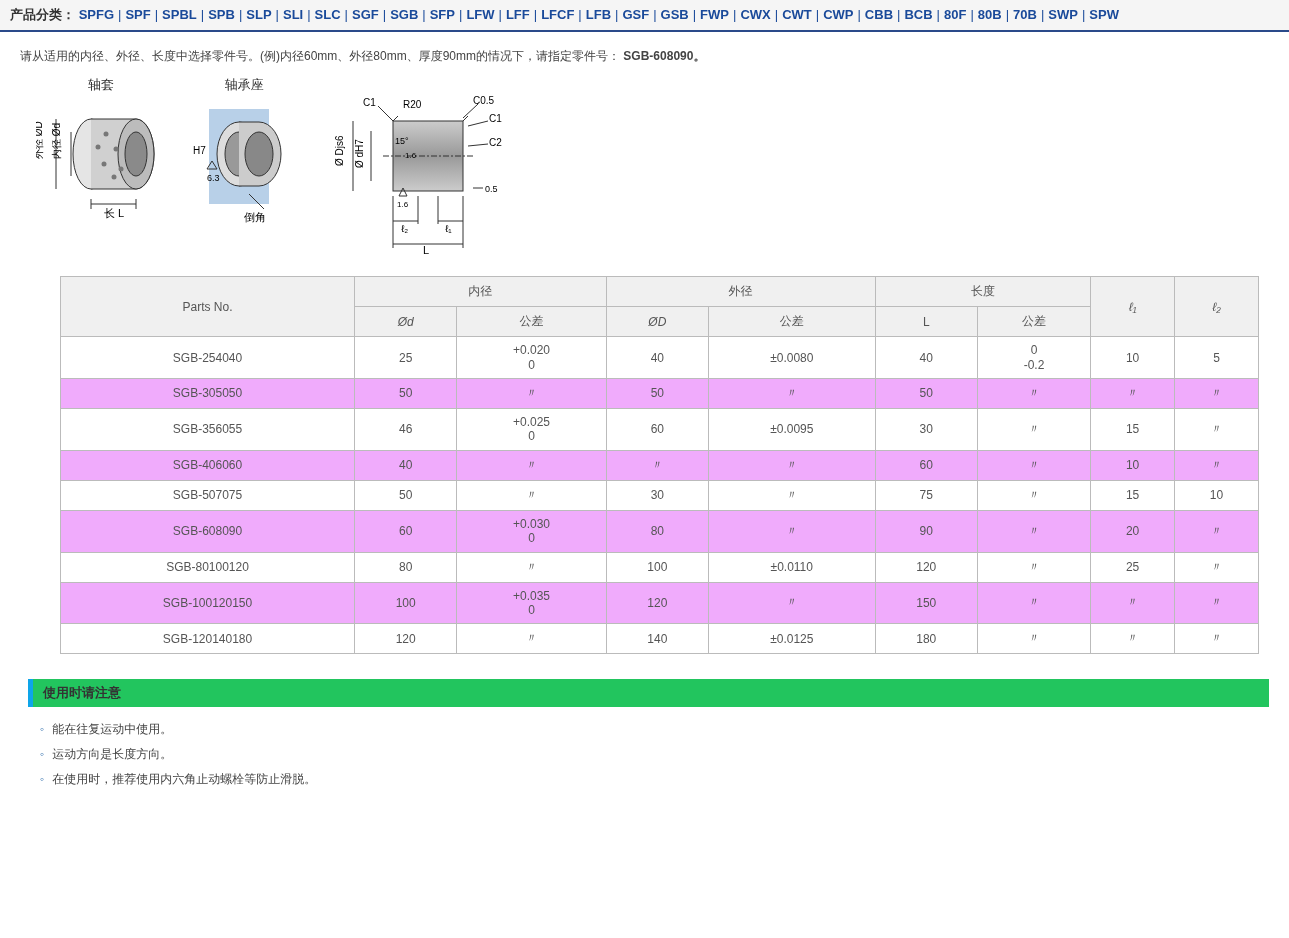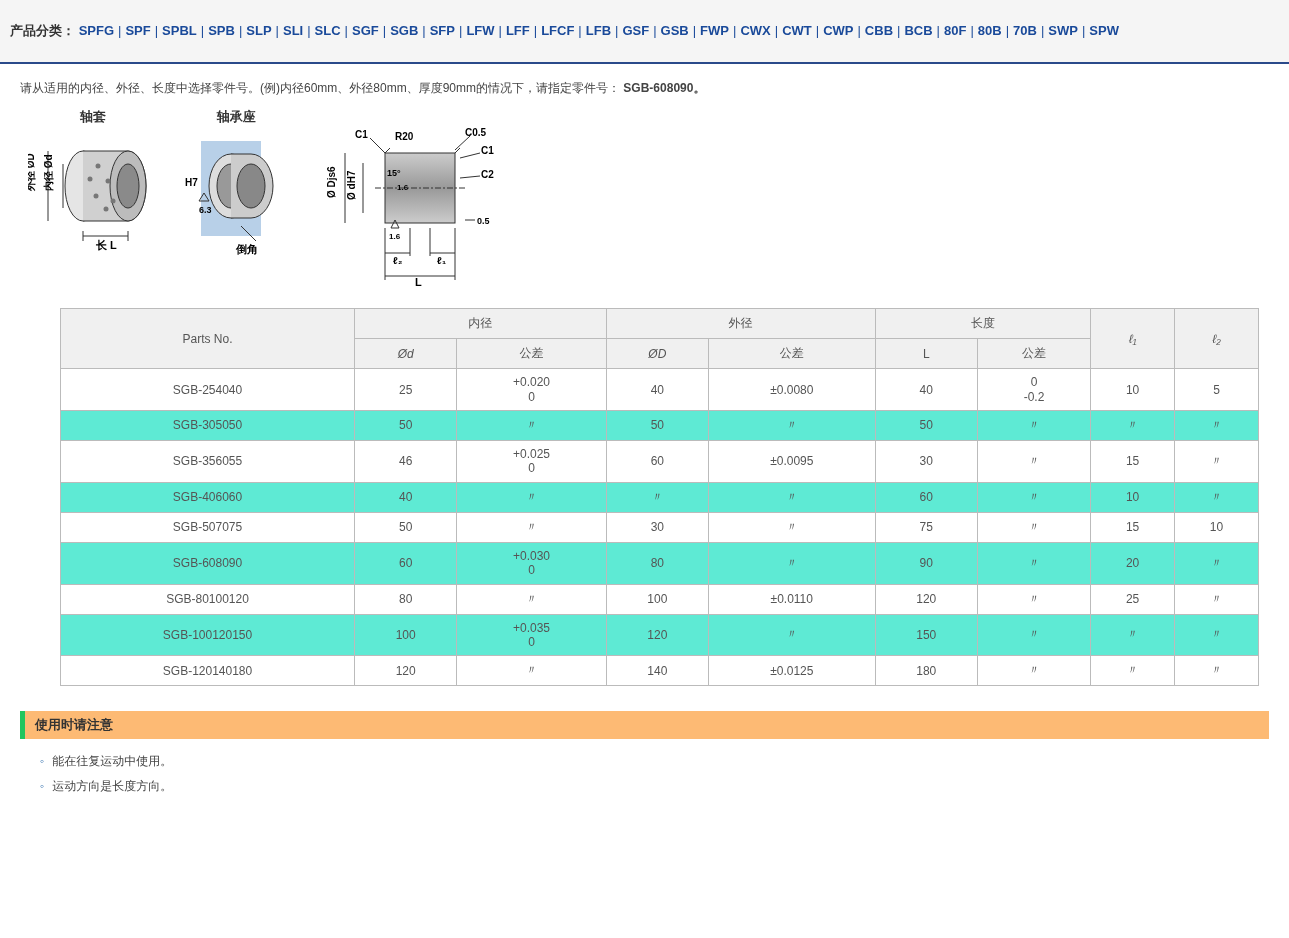--- a/index.html
+++ b/index.html
@@ -7,56 +7,57 @@
     margin: 0;
     padding: 0;
     font-family: Arial, "Microsoft YaHei", sans-serif;
     font-size: 12px;
     color: #333;
     background: #fff;
   }
   .nav-bar {
     background: #f5f5f5;
     border-bottom: 2px solid #2a4a8a;
-    padding: 22px 10px;
+    padding: 6px 10px;
     font-size: 13px;
   }
   .nav-label { font-weight: bold; color: #333; }
   .nav-bar a { color: #1a4a9a; text-decoration: none; font-weight: bold; }
   .nav-sep { color: #1a4a9a; margin: 0 4px; }
   .content { padding: 15px 20px; }
   .intro { color: #444; margin-bottom: 10px; line-height: 1.6; }
   .intro b { font-weight: bold; text-align: right; }
-  .diagram-row { margin: 10px 0 20px 8px; font-weight: bold; }
+  .diagram-row { margin: 10px 0 20px 16px; }
   .diagram-box { display: inline-block; vertical-align: top; margin-right: 20px; text-align: center; }
   .diagram-title { font-size: 13px; margin-bottom: 5px; }
   .dia-svg { display: block; }
   table.spec {
     border-collapse: collapse;
     width: 96%;
     margin-left: 40px;
   }
   table.spec th, table.spec td {
     border: 1px solid #bbb;
     padding: 6px 8px;
     text-align: center;
     font-size: 12px;
     color: #555;
   }
   table.spec th { background: #f0f0f0; font-weight: normal; }
-  table.spec tr.alt td { background: #5eead4; }
+  table.spec tr.alt td { background: #f0abfc; }
   .sym { font-style: italic; }
   .notice-block { margin-top: 25px; }
   .notice-header {
-    border-left: 5px solid #22c55e;
-    background: #fdba74;
+    border-left: 5px solid #0ea5e9;
+    background: #22c55e;
     padding: 5px 10px;
     font-weight: bold;
     font-size: 13px;
     color: #333;
+    margin-left: 8px;
   }
   ul.notes { list-style: none; padding: 10px 0 0 20px; margin: 0; }
   ul.notes li { padding: 4px 0; color: #444; }
   ul.notes li::before {
     content: "◦";
     color: #2a6aaa;
     font-weight: bold;
     margin-right: 8px;
   }
   .back-top { text-align: right; padding: 40px 30px 20px 0; }
@@ -305,17 +306,18 @@
           <td>〃</td>
         </tr>
       </tbody>
   </table>
 
   <div class="notice-block">
     <div class="notice-header">使用时请注意</div>
     <ul class="notes" id="notes-list">
         <li>能在往复运动中使用。</li>
         <li>运动方向是长度方向。</li>
+        <li>在使用时，推荐使用内六角止动螺栓等防止滑脱。</li>
       </ul>
   </div>
 
 
 </div>
 
 </body></html>

